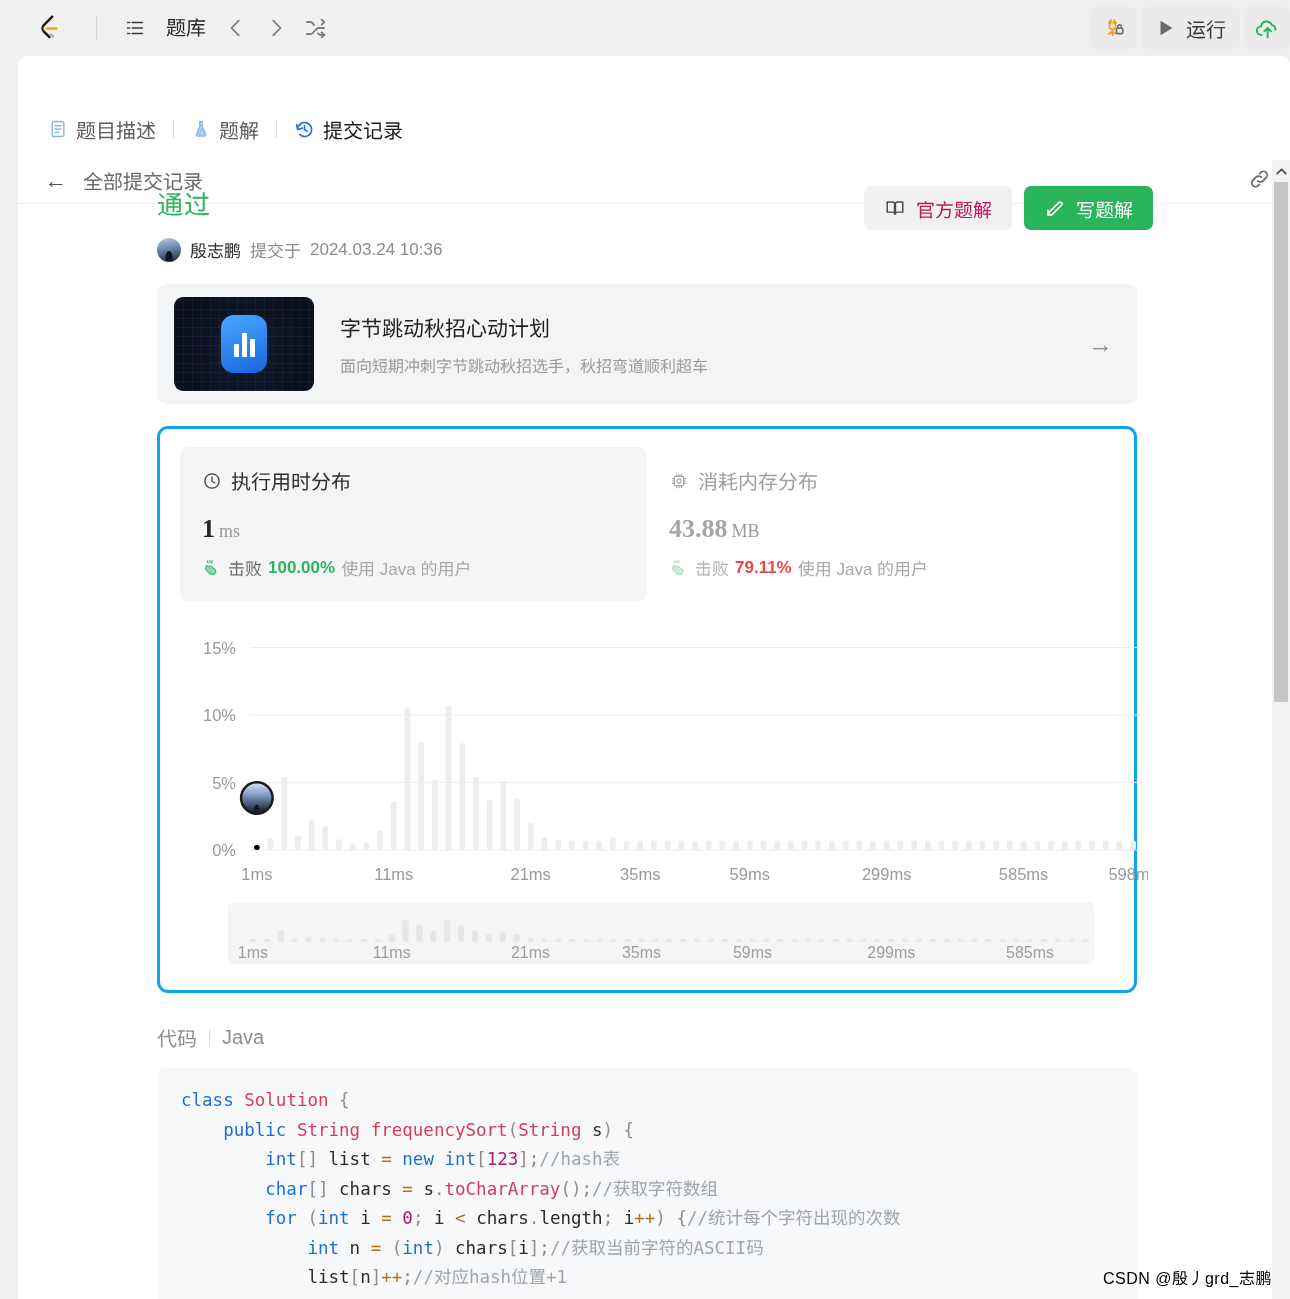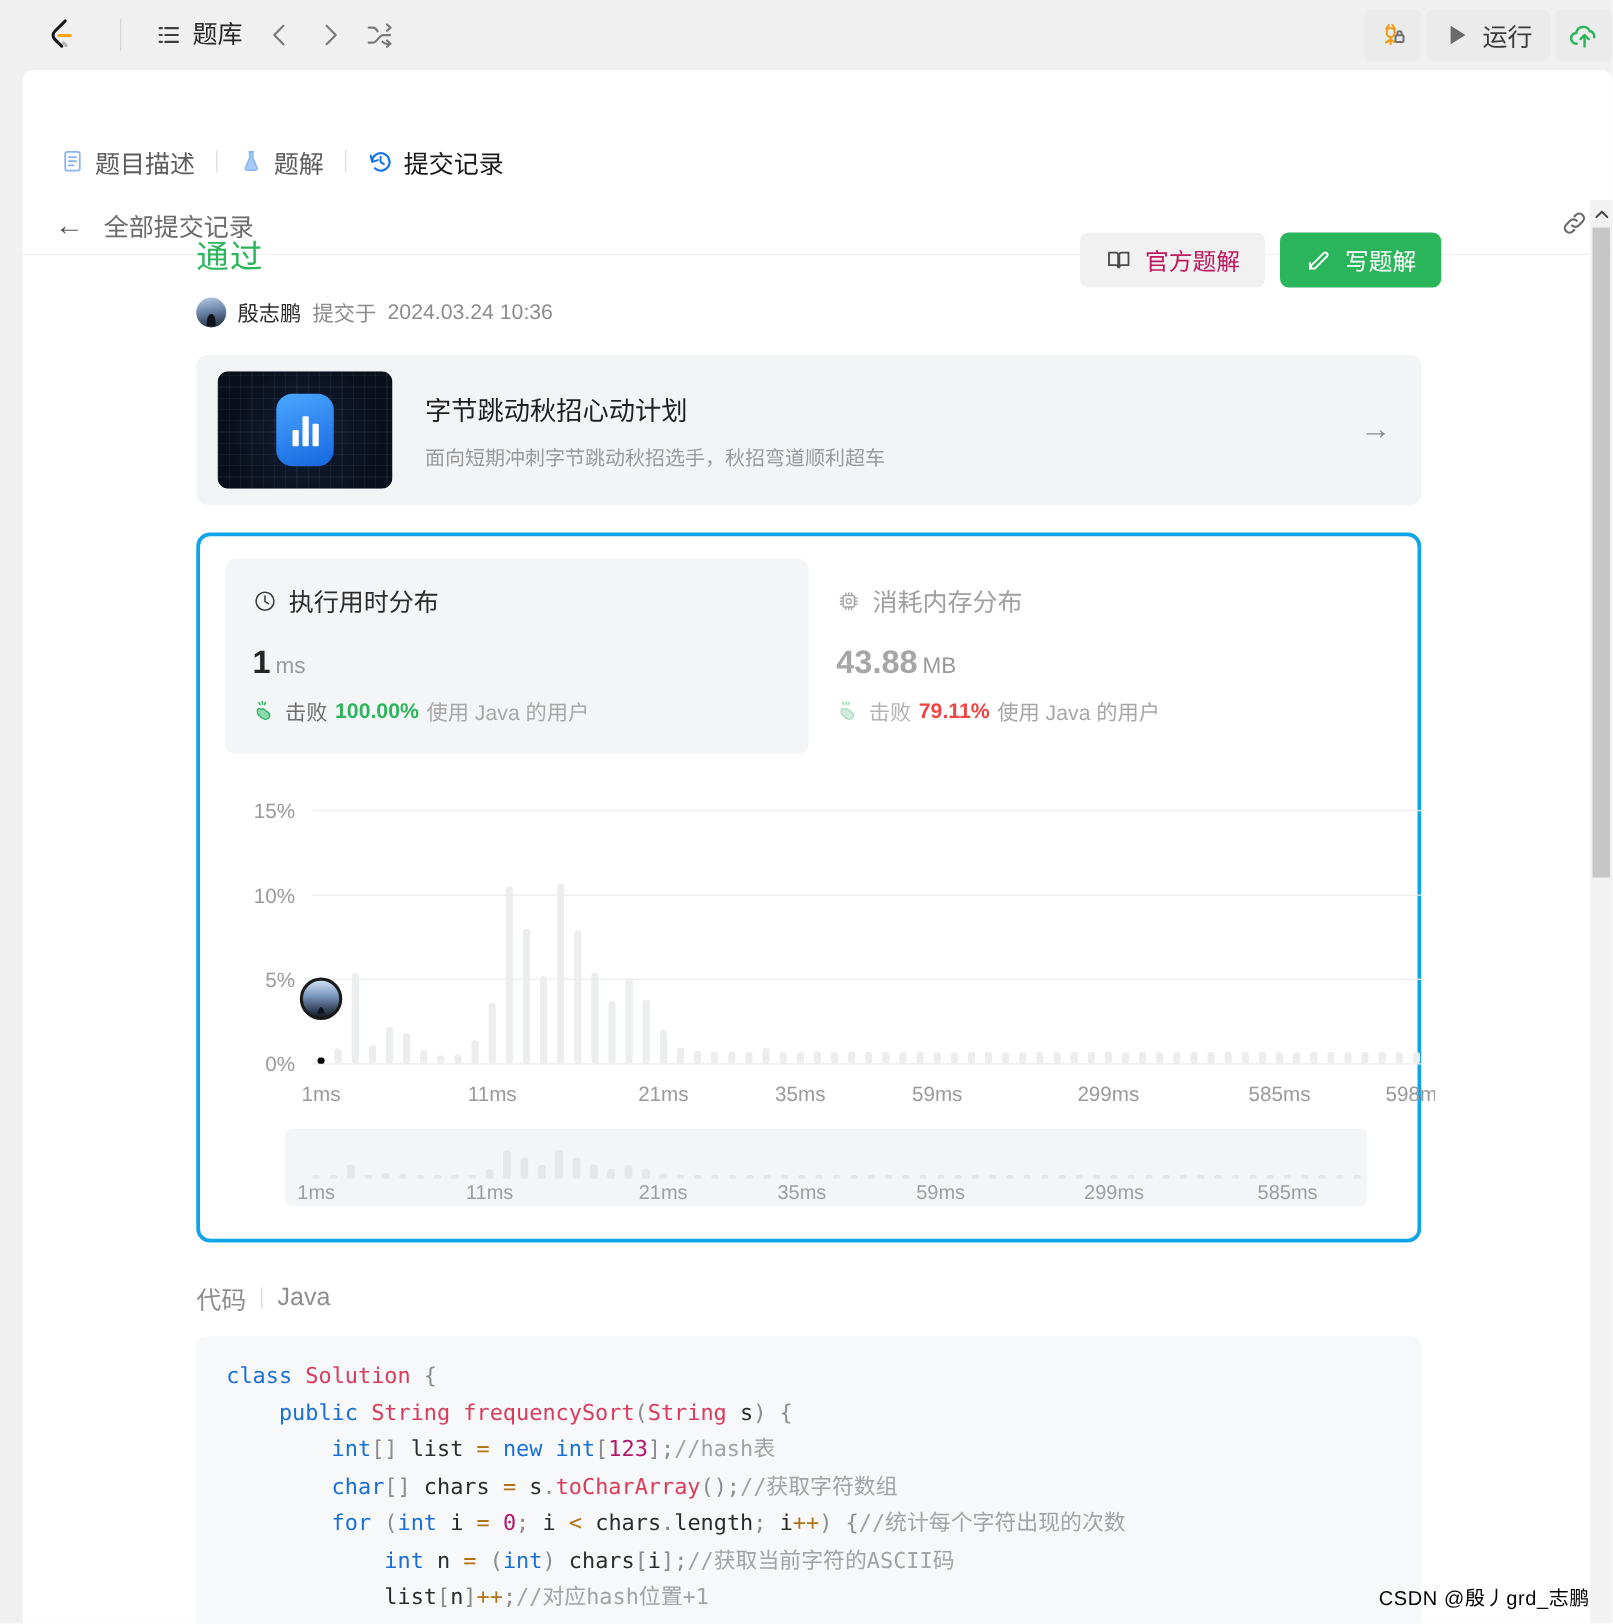--- a/index.html
+++ b/index.html
@@ -20,21 +20,21 @@
   }
   .logo-wrap { width: 96px; display: flex; align-items: center; justify-content: center; }
   .logo {
     width: 30px; height: 30px; position: relative;
   }
   .nav-divider {
     width: 1px; height: 26px; background: #d6d6d6; margin: 0 18px 0 0;
   }
   .nav-group { display: flex; align-items: center; gap: 2px; }
   .nav-btn {
-    display: flex; align-items: center; gap: 8px;
+    display: flex; align-items: center; gap: 20px;
     padding: 5px 9px; border-radius: 5px; cursor: pointer;
     color: #262626; font-size: 20px; line-height: 1;
   }
   .nav-icon-btn {
     display: flex; align-items: center; justify-content: center;
     width: 38px; height: 38px; border-radius: 5px; cursor: pointer;
     color: #8a8a8a;
   }
 
   .topnav-right {
@@ -168,21 +168,21 @@
   }
   .stats-row { display: flex; gap: 0; }
   .stat-box {
     width: 474px; border-radius: 9px; padding: 19px 22px 22px 22px;
   }
   .stat-box.active { background: #f4f5f6; }
   .stat-head {
     display: flex; align-items: center; gap: 9px; font-size: 20px; color: #2d2d2d;
   }
   .stat-head.dim { color: #a0a0a0; }
-  .stat-value { margin-top: 19px; font-size: 16px; }
+  .stat-value { margin-top: 19px; font-size: 16px; font-family: Liberation Serif, serif; }
   .stat-num { font-size: 26px; font-weight: 700; color: #262626; }
   .stat-num.dim { color: #a6a6a6; }
   .stat-unit { font-size: 18px; color: #9a9a9a; margin-left: 4px; }
   .stat-beat {
     margin-top: 11px; font-size: 17px; color: #6e6e6e;
     display: flex; align-items: center; gap: 6px;
   }
   .stat-beat.dim { color: #b3b3b3; }
   .pct { color: #2db55d; font-weight: 600; }
   .pct.dim { color: #ef4444; }

